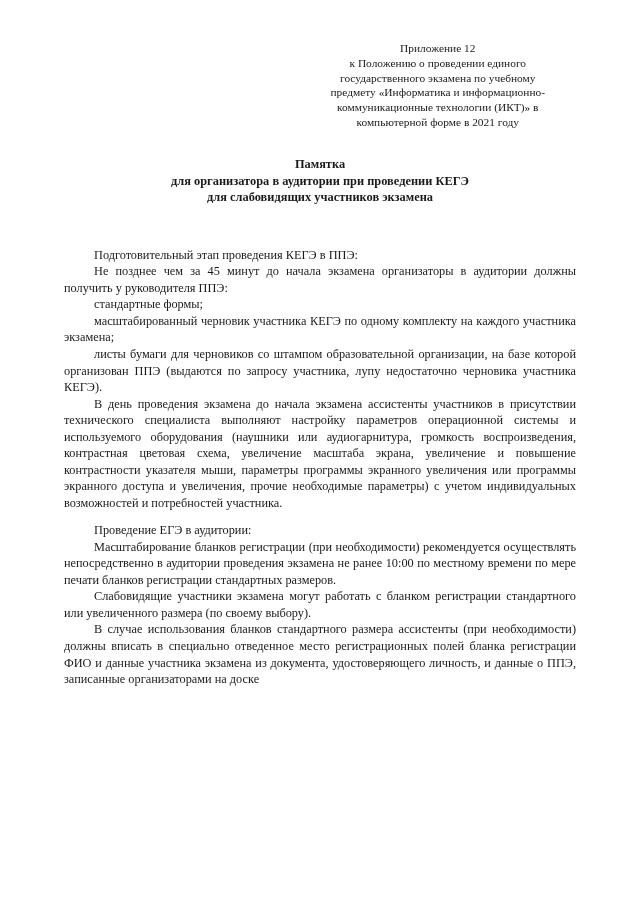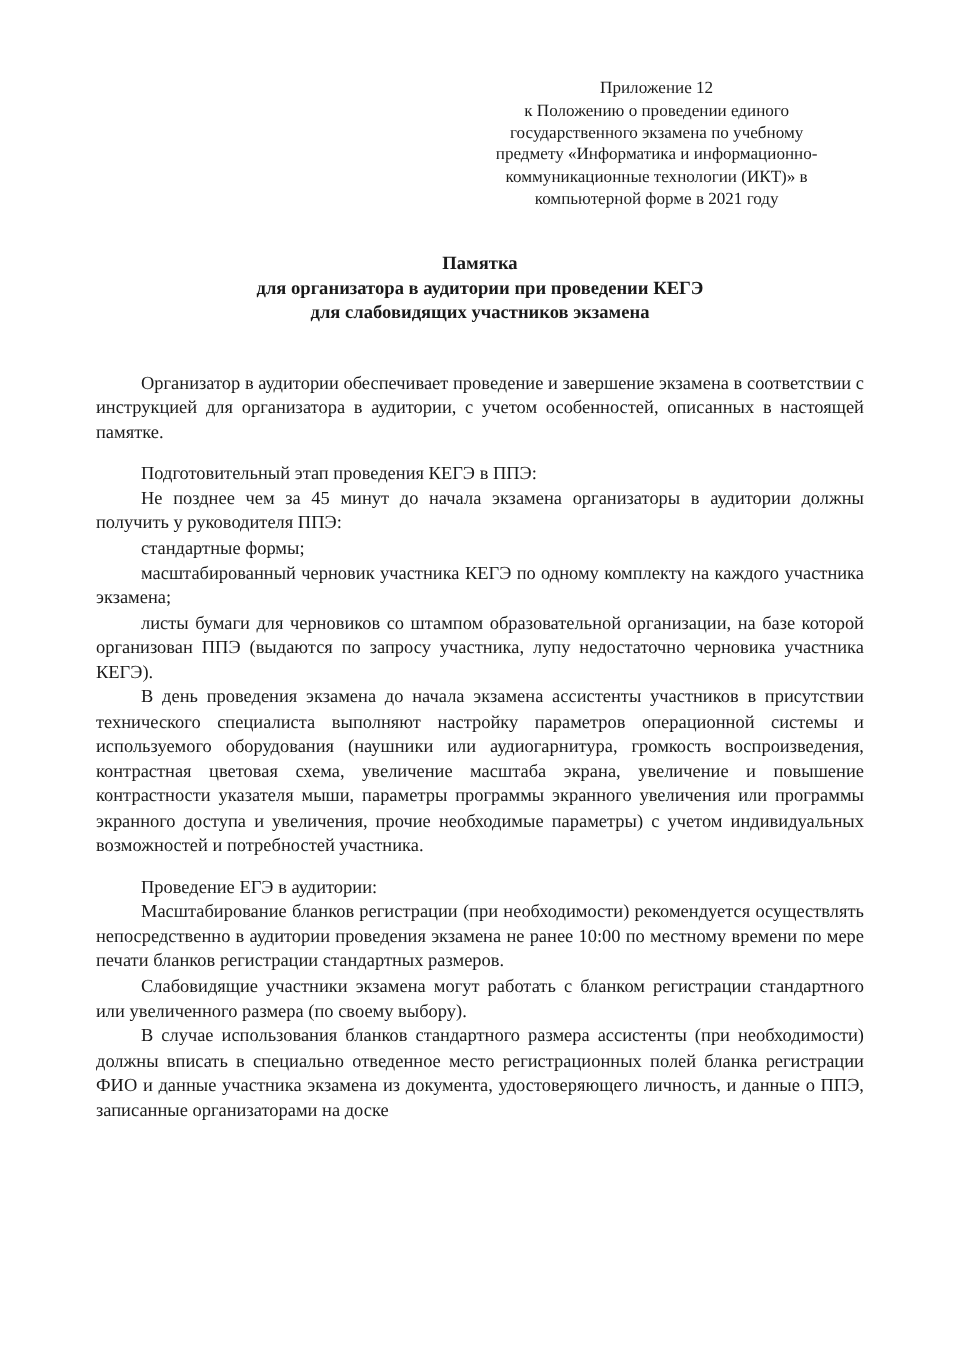--- a/index.html
+++ b/index.html
@@ -12,21 +12,21 @@
     height: 905px;
     font-family: "Liberation Serif", "DejaVu Serif", serif;
     color: #1a1a1a;
     overflow: hidden;
   }
   .page {
     position: relative;
     width: 640px;
     height: 905px;
     box-sizing: border-box;
-    padding: 52px 64px 40px 64px;
+    padding: 41px 64px 40px 64px;
   }
   .appendix-block {
     margin-left: 50%;
     width: 46%;
     text-align: center;
     font-size: 11.4px;
     line-height: 1.30;
   }
   .appendix-block .line {
     display: block;
@@ -76,21 +76,20 @@
     <span class="line">компьютерной форме в 2021 году</span>
   </div>
 
   <div class="title-block">
     <span class="line">Памятка</span>
     <span class="line">для организатора в аудитории при проведении КЕГЭ</span>
     <span class="line">для слабовидящих участников экзамена</span>
   </div>
 
   <div class="body-text">
-    <p class="para">Организатор в аудитории обеспечивает проведение и завершение экзамена в соответствии с инструкцией для организатора в аудитории, с учетом особенностей, описанных в настоящей памятке.</p>
     <div class="gap"></div>
     <p class="heading">Подготовительный этап проведения КЕГЭ в ППЭ:</p>
     <p class="para">Не позднее чем за 45 минут до начала экзамена организаторы в аудитории должны получить у руководителя ППЭ:</p>
     <p class="para">стандартные формы;</p>
     <p class="para">масштабированный черновик участника КЕГЭ по одному комплекту на каждого участника экзамена;</p>
     <p class="para">листы бумаги для черновиков со штампом образовательной организации, на базе которой организован ППЭ (выдаются по запросу участника, лупу недостаточно черновика участника КЕГЭ).</p>
     <p class="para">В день проведения экзамена до начала экзамена ассистенты участников в присутствии технического специалиста выполняют настройку параметров операционной системы и используемого оборудования (наушники или аудиогарнитура, громкость воспроизведения, контрастная цветовая схема, увеличение масштаба экрана, увеличение и повышение контрастности указателя мыши, параметры программы экранного увеличения или программы экранного доступа и увеличения, прочие необходимые параметры) с учетом индивидуальных возможностей и потребностей участника.</p>
     <div class="gap"></div>
     <p class="heading">Проведение ЕГЭ в аудитории:</p>
     <p class="para">Масштабирование бланков регистрации (при необходимости) рекомендуется осуществлять непосредственно в аудитории проведения экзамена не ранее 10:00 по местному времени по мере печати бланков регистрации стандартных размеров.</p>

